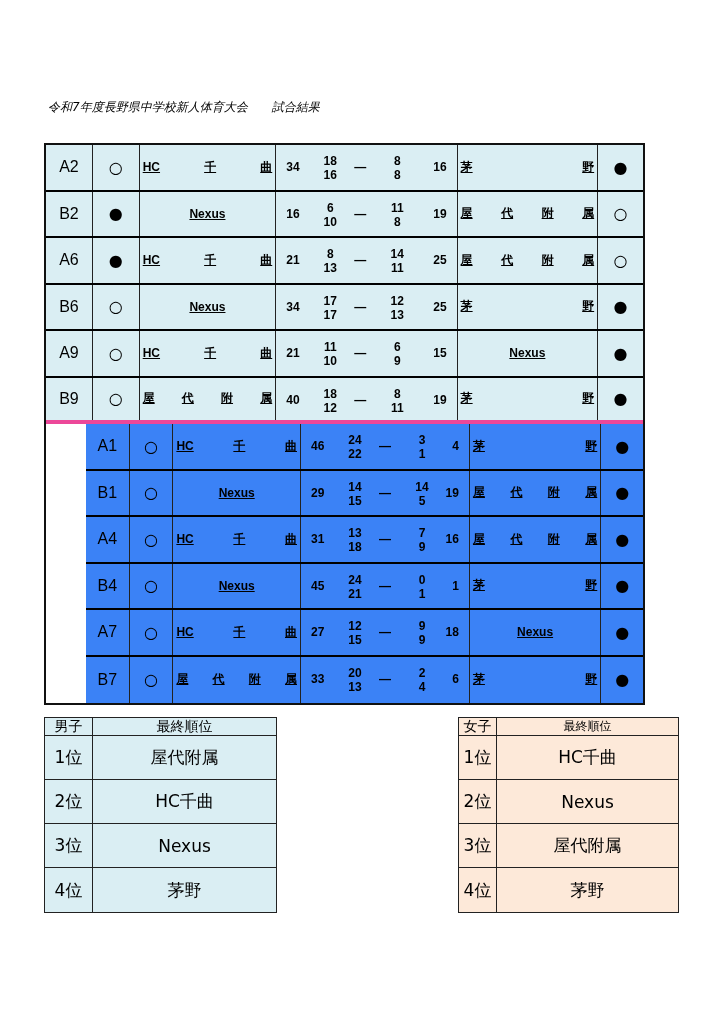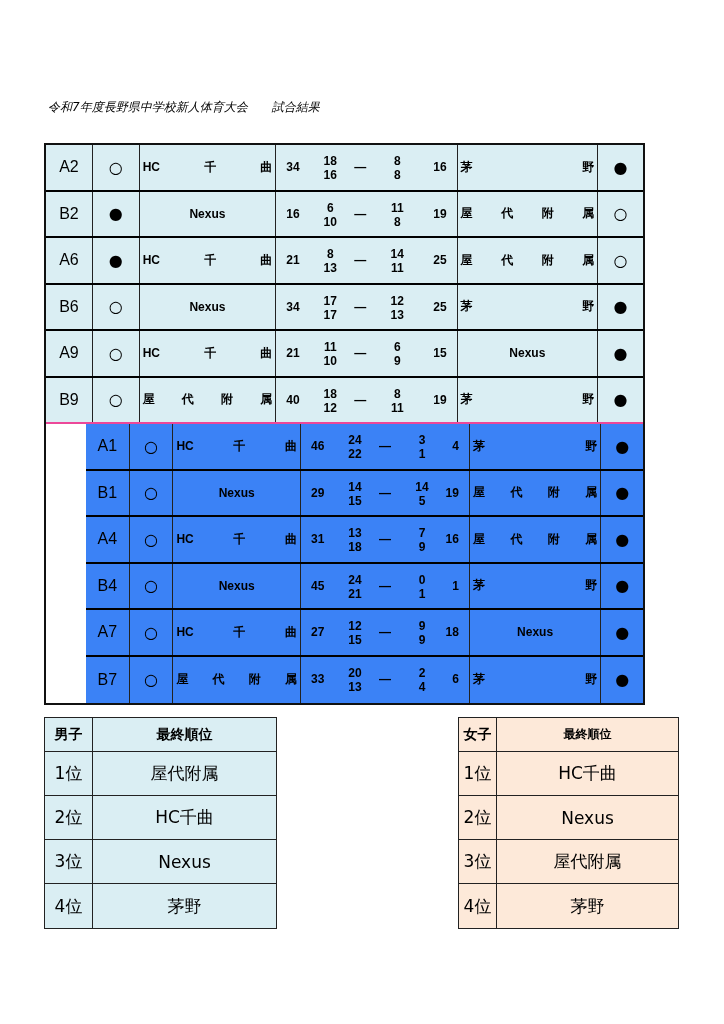--- a/index.html
+++ b/index.html
@@ -3,44 +3,44 @@
 <meta charset="utf-8">
 <style>
   html,body{margin:0;padding:0;background:#ffffff;}
   body{width:724px;height:1024px;position:relative;font-family:"DejaVu Sans","Liberation Sans",sans-serif;color:#000;overflow:hidden;}
   .title{position:absolute;left:48px;top:99px;font-size:12px;white-space:pre;letter-spacing:0px;font-style:italic;}
   .main{position:absolute;left:44px;top:143px;width:601px;border:2px solid #111;box-sizing:border-box;}
   .row{display:flex;height:46.5px;border-bottom:2px solid #000000;box-sizing:border-box;}
   .row:last-child{border-bottom:none;}
   .row.boys{background:#DAEEF3;}
   .row.girls{background:#3b82f6;margin-left:40px;}
-  .row.sep{border-bottom:2px solid #ec4899;}
+  .row.sep{border-bottom:4px solid #ec4899;}
   .c{box-sizing:border-box;border-right:1px solid #222;display:flex;align-items:center;}
   .c:last-child{border-right:none;}
   .code{width:47px;justify-content:center;font-family:"Liberation Sans",sans-serif;font-size:16px;}
   .mark{width:47px;justify-content:center;font-size:16px;}
-  .team{width:137px;padding:0 3px;font-family:"Liberation Sans",sans-serif;font-weight:bold;font-size:12px;justify-content:space-between;}
+  .team{width:137px;padding:0 3px;font-family:"Liberation Sans",sans-serif;font-weight:bold;font-size:12px;justify-content:space-between;text-decoration:underline;}
   .team.center{justify-content:center;}
   .team.teamb{width:141px;}
   .scores{width:182px;position:relative;font-family:"Liberation Sans",sans-serif;font-weight:bold;font-size:12px;}
   .scores span{position:absolute;}
   .tot-a{left:10px;top:15px;}
   .h-a{left:44px;width:20px;text-align:center;line-height:14px;top:9px;}
   .dash{left:78px;top:15px;}
   .h-b{left:111px;width:20px;text-align:center;line-height:14px;top:9px;}
   .tot-b{right:10px;top:15px;}
   .markb{width:45px;justify-content:center;font-size:16px;}
   .rank{position:absolute;border:1.5px solid #222;box-sizing:border-box;}
   .rank .rrow{display:flex;border-bottom:1px solid #222;box-sizing:border-box;}
   .rank .rrow:last-child{border-bottom:none;}
   .rank .rc{box-sizing:border-box;display:flex;align-items:center;justify-content:center;}
   .rank .rc.first{border-right:1.5px solid #222;}
   .rank.boysr{left:44px;top:717px;width:233px;background:#DAEEF3;}
   .rank.girlsr{left:458px;top:717px;width:221px;background:#FDE9D9;}
-  .rhead{height:34px;font-weight:bold;}
+  .rhead{height:18px;}
   .rbody{height:44px;}
   .boysr .first{width:48px;}
   .boysr .second{width:183px;}
   .girlsr .first{width:38px;}
   .girlsr .second{width:181px;}
   .rhead .rc{font-size:14px;}
   .girlsr .rhead .second{font-size:12px;}
   .rbody .rc{font-size:17px;}
 </style>
 </head>

